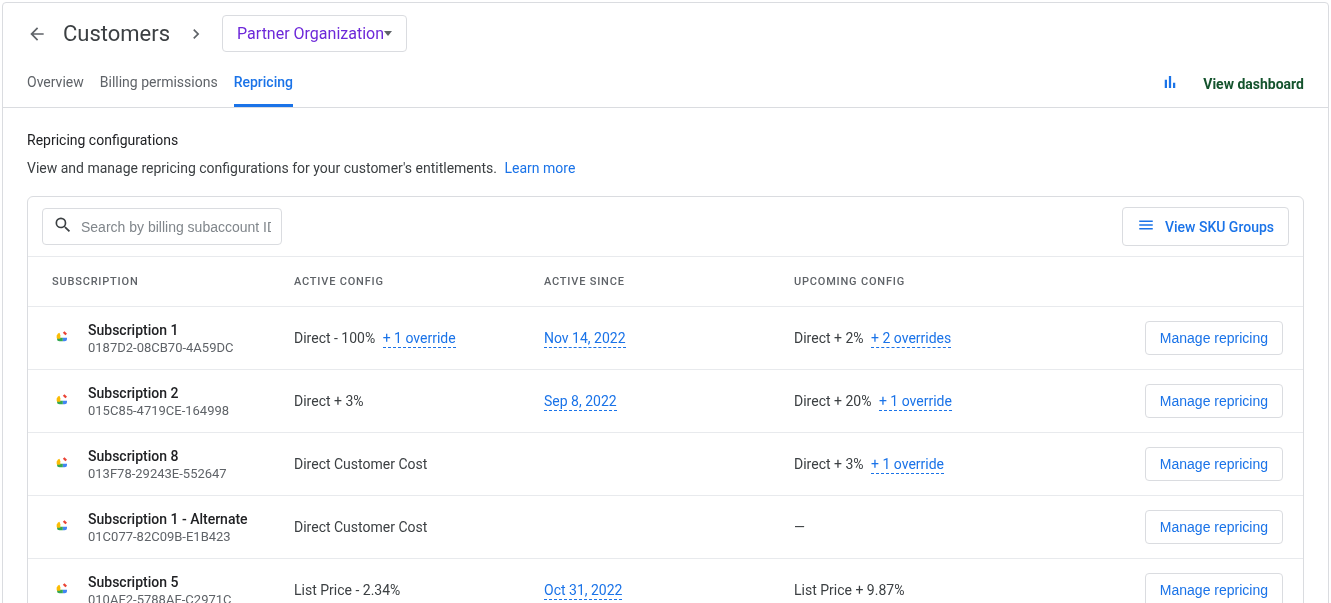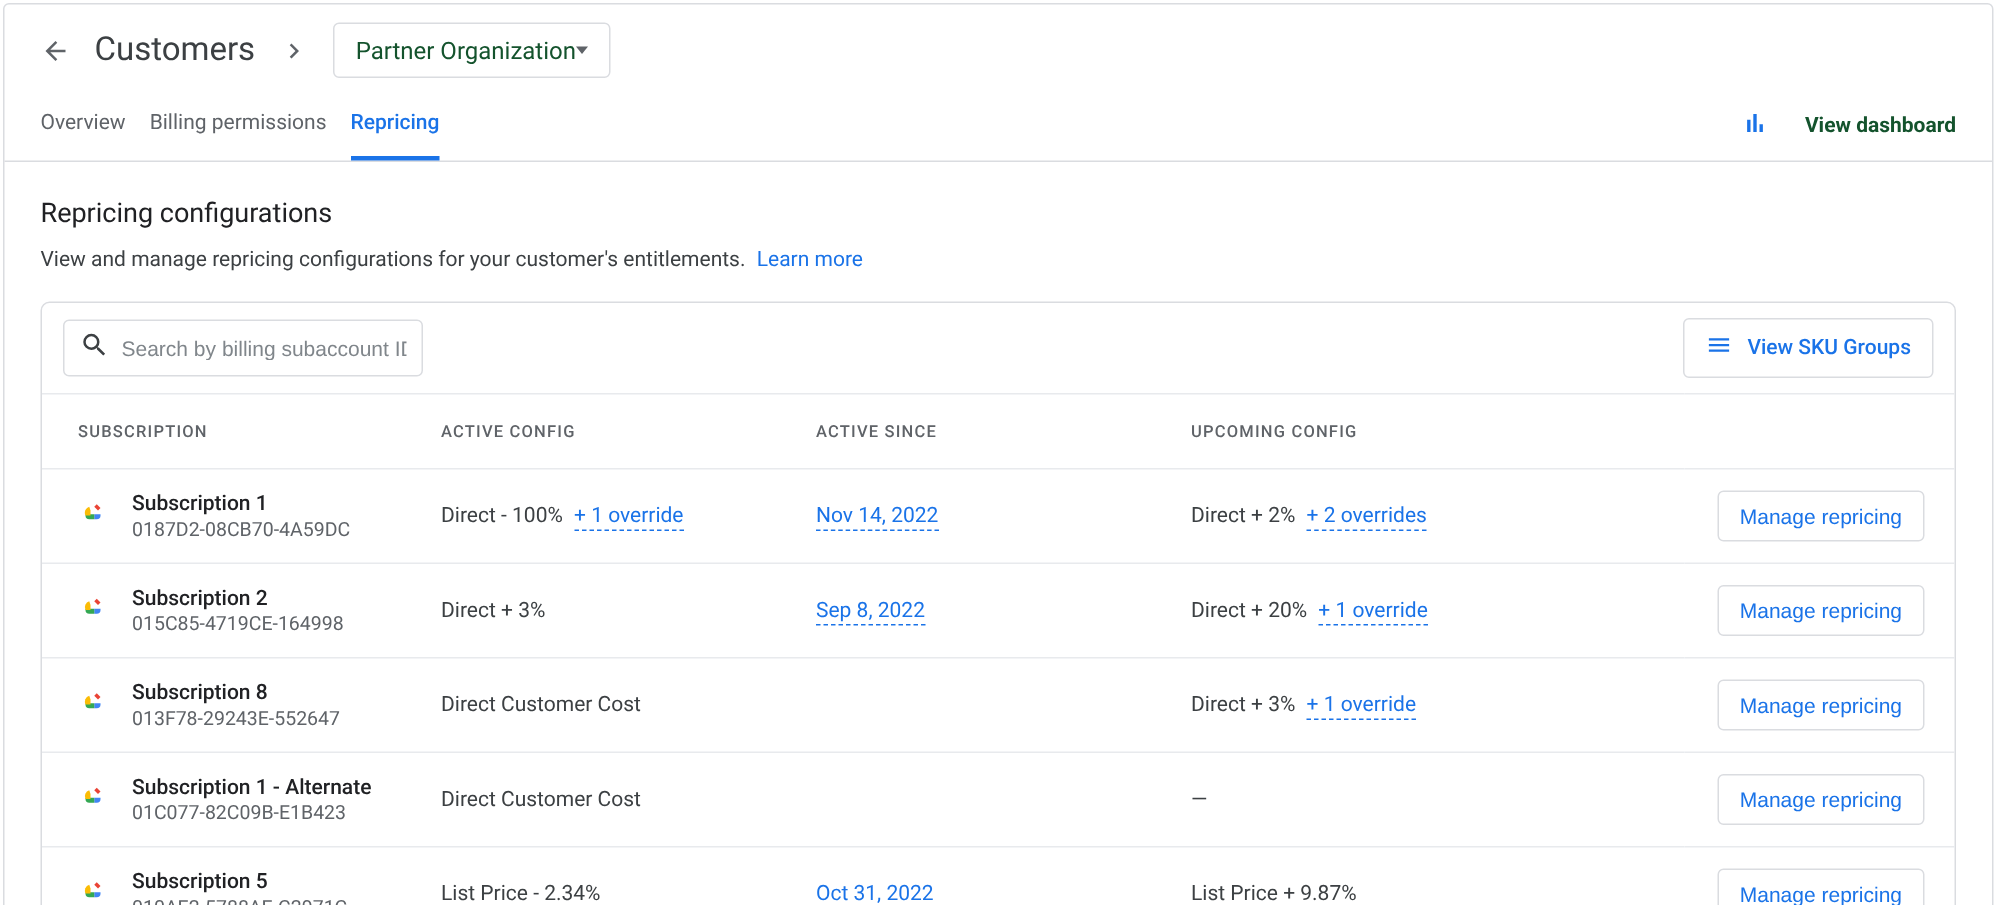--- a/index.html
+++ b/index.html
@@ -30,21 +30,21 @@
     letter-spacing: 0;
   }
   .chevron-right svg { display:block; }
   .org-select {
     display: flex;
     align-items: center;
     border: 1px solid #dadce0;
     border-radius: 4px;
     padding: 8px 14px;
     font-size: 16px;
-    color: #14532d;
+    color: #6d28d9;
     cursor: pointer;
   }
   .org-select .caret {
     width: 0; height: 0;
     border-left: 4px solid transparent;
     border-right: 4px solid transparent;
     border-top: 5px solid #5f6368;
   }
 
   
@@ -76,21 +76,21 @@
     gap: 24px;
     color: #14532d;
     font-weight: 700;
     cursor: pointer;
     padding: 8px 0;
   }
 
   
   .content { padding: 24px 24px 0 24px; }
   .section-title {
-    font-size: 18px;
+    font-size: 14px;
     color: #202124;
     margin-bottom: 12px;
   }
   .section-desc {
     font-size: 14px;
     color: #3c4043;
     margin-bottom: 20px;
   }
   .learn-more { color: #1a73e8; cursor: pointer; margin-left: 4px; }
 

